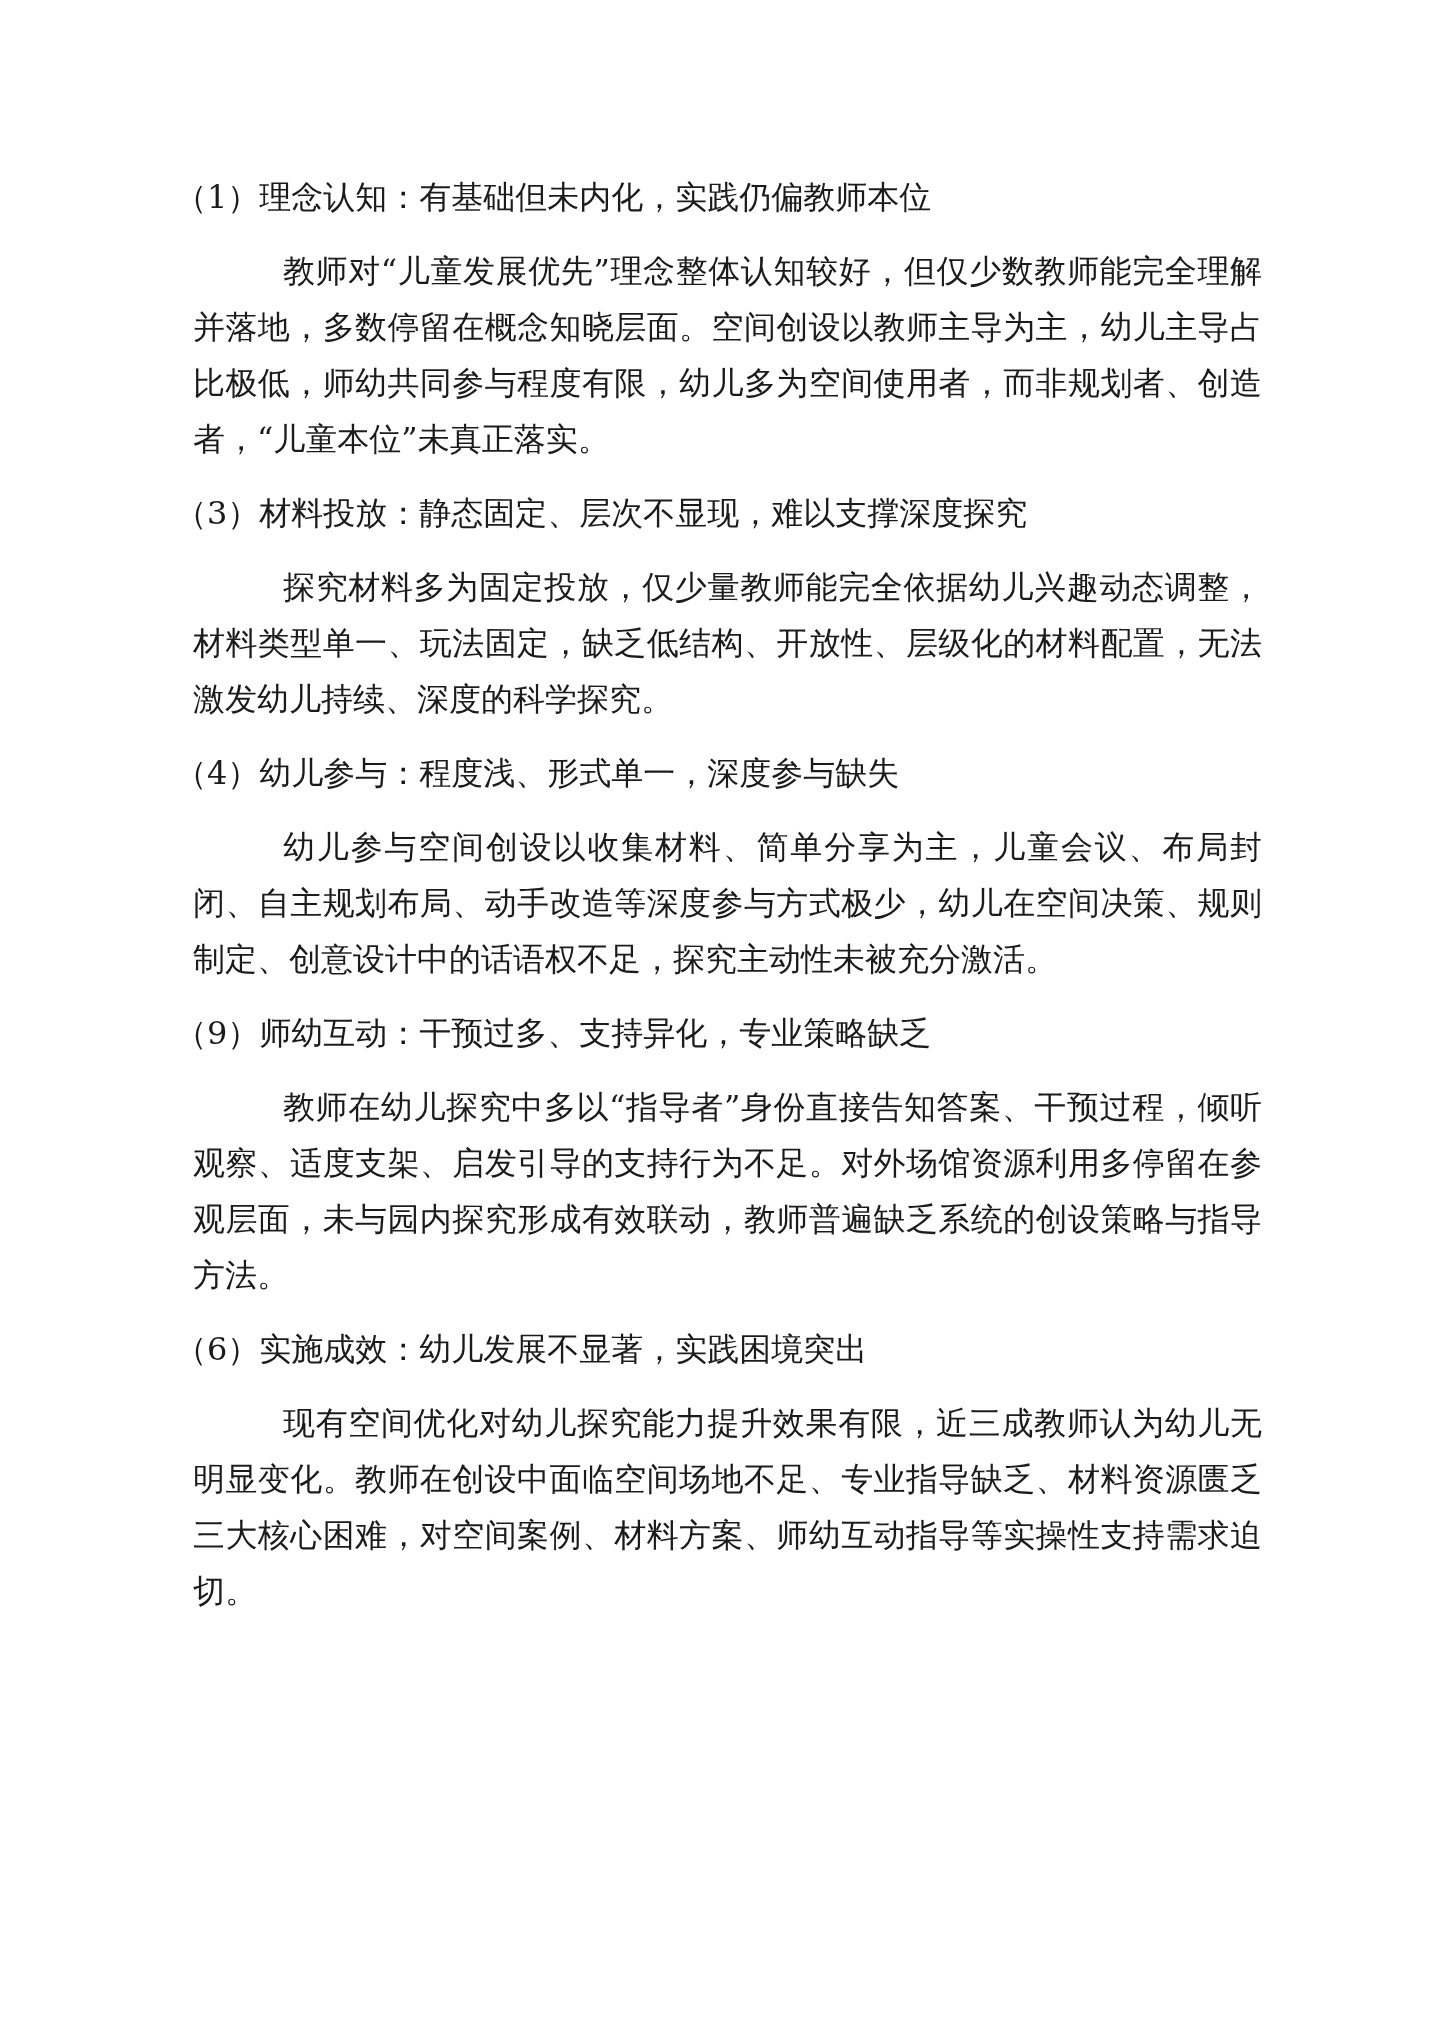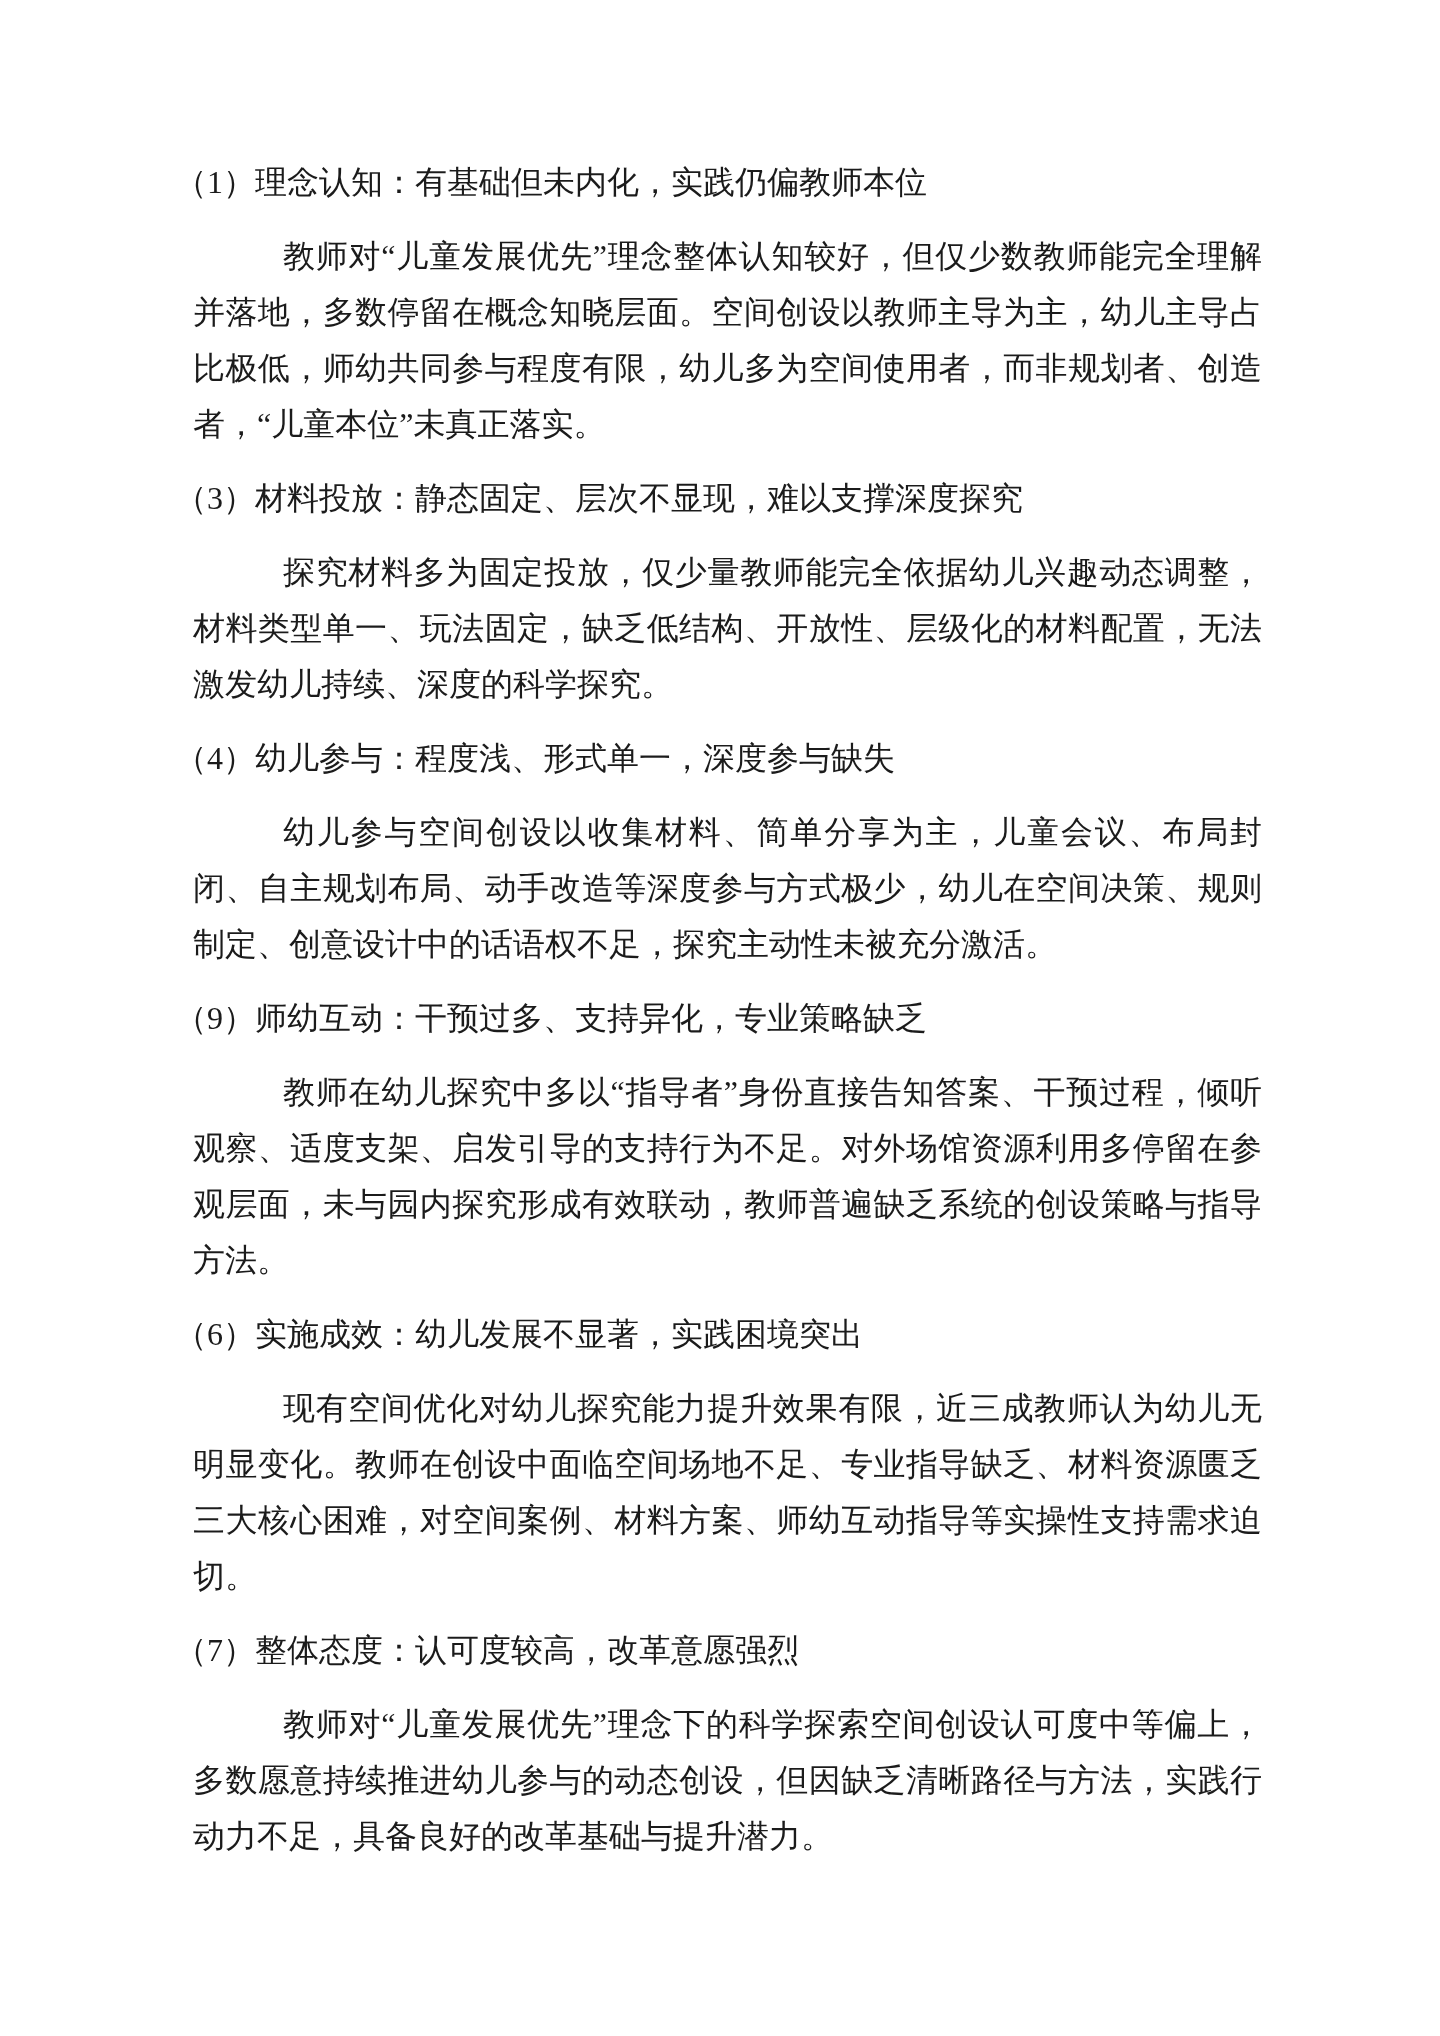--- a/index.html
+++ b/index.html
@@ -16,28 +16,27 @@
   }
   .page {
     position: absolute;
     inset: 0;
     background: #ffffff;
     overflow: hidden;
   }
   .content {
     position: absolute;
     left: 175px;
-    top: 154px;
+    top: 169px;
     width: 1105px;
     font-size: 32px;
     line-height: 56px;
     text-align: justify;
     text-justify: inter-character;
     letter-spacing: 0;
-    font-family: Liberation Serif, serif;
   }
   .section { margin: 0; padding: 0; }
   .section-heading {
     margin: 0;
     text-indent: 0;
     font-weight: normal;
     font-size: 32px;
     line-height: 56px;
     text-align: left;
   }
@@ -81,20 +80,16 @@
     <div class="section">
       <h3 class="section-heading">（9）师幼互动：干预过多、支持异化，专业策略缺乏</h3>
       <p class="section-body">教师在幼儿探究中多以“指导者”身份直接告知答案、干预过程，倾听观察、适度支架、启发引导的支持行为不足。对外场馆资源利用多停留在参观层面，未与园内探究形成有效联动，教师普遍缺乏系统的创设策略与指导方法。</p>
     </div>
 
     <div class="section">
       <h3 class="section-heading">（6）实施成效：幼儿发展不显著，实践困境突出</h3>
       <p class="section-body">现有空间优化对幼儿探究能力提升效果有限，近三成教师认为幼儿无明显变化。教师在创设中面临空间场地不足、专业指导缺乏、材料资源匮乏三大核心困难，对空间案例、材料方案、师幼互动指导等实操性支持需求迫切。</p>
     </div>
 
-    <div class="section">
-      <h3 class="section-heading">（7）整体态度：认可度较高，改革意愿强烈</h3>
-      <p class="section-body">教师对“儿童发展优先”理念下的科学探索空间创设认可度中等偏上，多数愿意持续推进幼儿参与的动态创设，但因缺乏清晰路径与方法，实践行动力不足，具备良好的改革基础与提升潜力。</p>
-    </div>
 
   </div>
 
 </div>
 
 </body></html>

